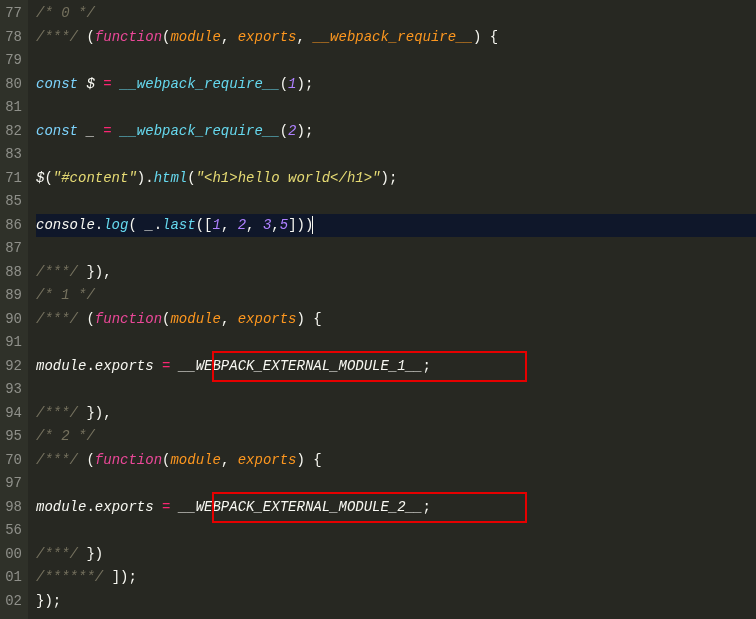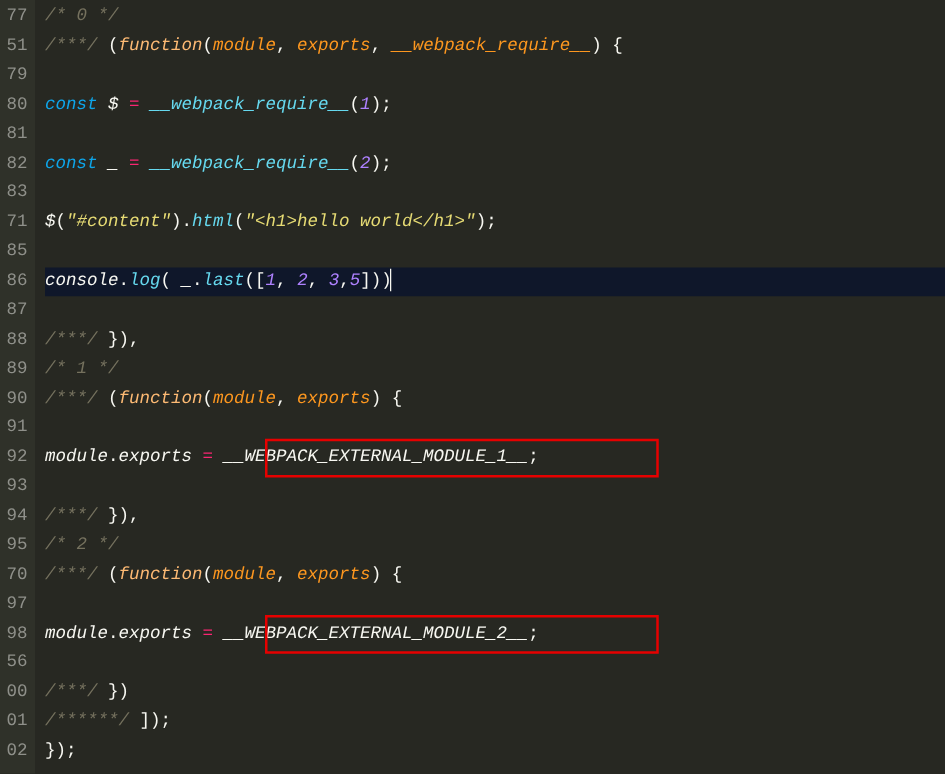--- a/index.html
+++ b/index.html
@@ -30,29 +30,29 @@
   .code {
     padding: 2px 0 0 8px;
     position: relative;
     flex: 1;
     white-space: pre;
     color: #f8f8f2;
   }
   .line { height: 23.5px; position: relative; }
   .current-line { background: #0f172a; }
   .c-comment   { color: #75715e; }
-  .c-keyword   { color: #0ea5e9; }
+  .c-keyword   { color: #7dd3fc; }
   .c-var       { color: #f8f8f2; }
   .c-punct     { color: #f8f8f2; font-style: normal; }
   .c-prop      { color: #f8f8f2; }
   .c-call      { color: #66d9ef; }
   .c-string    { color: #e6db74; }
   .c-num       { color: #ae81ff; }
   .c-param     { color: #fd971f; }
-  .c-storage   { color: #fdba74; }
+  .c-storage   { color: #ec4899; }
   .c-op        { color: #f92672; font-style: normal; }
   .red-box {
     position: absolute;
     border: 2px solid #e60000;
     pointer-events: none;
   }
   .cursor {
     display: inline-block;
     width: 0;
     border-left: 1px solid #f8f8f0;
@@ -60,21 +60,21 @@
     vertical-align: middle;
     margin-left: -1px;
   }
 </style>
 </head>
 <body>
 
 <div class="editor">
   <div class="gutter" id="gutter">
       <div class="line">77</div>
-      <div class="line">51</div>
+      <div class="line">78</div>
       <div class="line">79</div>
       <div class="line">80</div>
       <div class="line">81</div>
       <div class="line">82</div>
       <div class="line">83</div>
       <div class="line">71</div>
       <div class="line">85</div>
       <div class="line">86</div>
       <div class="line">87</div>
       <div class="line">88</div>

